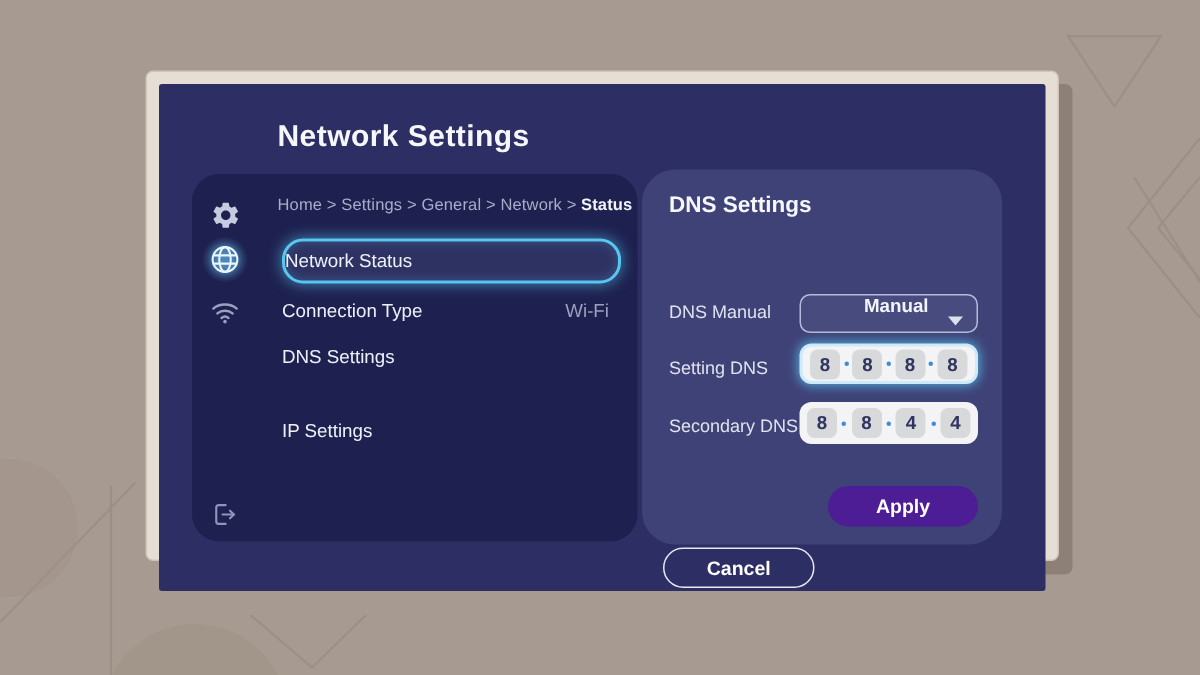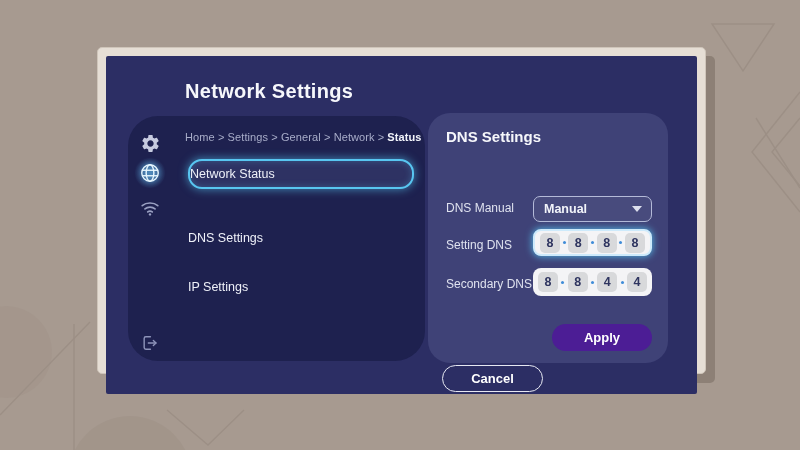--- a/index.html
+++ b/index.html
@@ -24,21 +24,21 @@
     background:#2c2e64; border-radius:2px; overflow:hidden;
   }
   .page-title {
     position:absolute; left:79px; top:24px;
     font-size:20px; font-weight:bold; letter-spacing:.3px; color:#f6f7fb;
   }
 
   
   .left-panel {
     position:absolute; left:22px; top:60px; width:297px; height:245px;
-    background:#1e214f; border-radius:30px;
+    background:#1e214f; border-radius:18px;
   }
   .sidebar-icon { position:absolute; left:8px; width:28px; height:28px;
     display:flex; align-items:center; justify-content:center; }
   .icon-gear   { top:13px; }
   .icon-globe  { top:42px; width:30px; height:30px; left:7px; border-radius:50%;
     background:radial-gradient(circle, rgba(86,178,240,.40) 0%, rgba(86,178,240,.12) 55%, rgba(86,178,240,0) 75%);
   }
   .icon-globe svg { filter:drop-shadow(0 0 3px rgba(120,210,255,.9)); }
   .icon-wifi   { top:78px; }
   .icon-exit   { top:213px; }
@@ -67,21 +67,21 @@
     background:#3f4277; border-radius:22px;
   }
   .dns-title { position:absolute; left:18px; top:15px; font-size:15px; font-weight:bold; color:#f6f7fb; }
   .dns-section { position:absolute; left:18px; top:54px; font-size:12.5px; font-weight:bold; color:#e9ebf5; }
   .field-label { position:absolute; left:18px; font-size:12px; color:#dfe2ef; }
   .lbl-setting { top:88px; } .lbl-primary { top:125px; } .lbl-secondary { top:164px; }
 
   .dropdown {
     position:absolute; left:105px; top:83px; width:119px; height:26px;
     border:1.5px solid #b4bad8; border-radius:7px; background:rgba(255,255,255,.05);
-    display:flex; align-items:center; cursor:pointer;
+    display:flex; align-items:center; cursor:pointer;flex-direction:column;
   }
   .dropdown .dd-value { padding-left:10px; font-size:12.5px; font-weight:600; color:#f2f4fa; }
   .caret {
     margin-left:auto; margin-right:9px; width:0; height:0;
     border-left:5px solid transparent; border-right:5px solid transparent;
     border-top:6px solid #dde0ee;
   }
 
   .ip-box {
     position:absolute; left:105px; width:119px; height:27px;
@@ -162,20 +162,24 @@
         </svg>
       </div>
 
       <div class="breadcrumb">
         <span>Home &gt; Settings &gt; General &gt; Network &gt;</span><span class="crumb-current">Status</span>
       </div>
 
       <div class="menu-row selected">
         <span class="label">Network Status</span>
       </div>
+      <div class="menu-row row-1">
+        <span class="label">Connection Type</span>
+        <span class="value">Wi-Fi</span>
+      </div>
       <div class="menu-row row-2">
         <span class="label">DNS Settings</span>
       </div>
       <div class="menu-row row-3">
         <span class="label">IP Settings</span>
       </div>
     </div>
 
     <div class="right-panel">
       <div class="dns-title">DNS Settings</div>

